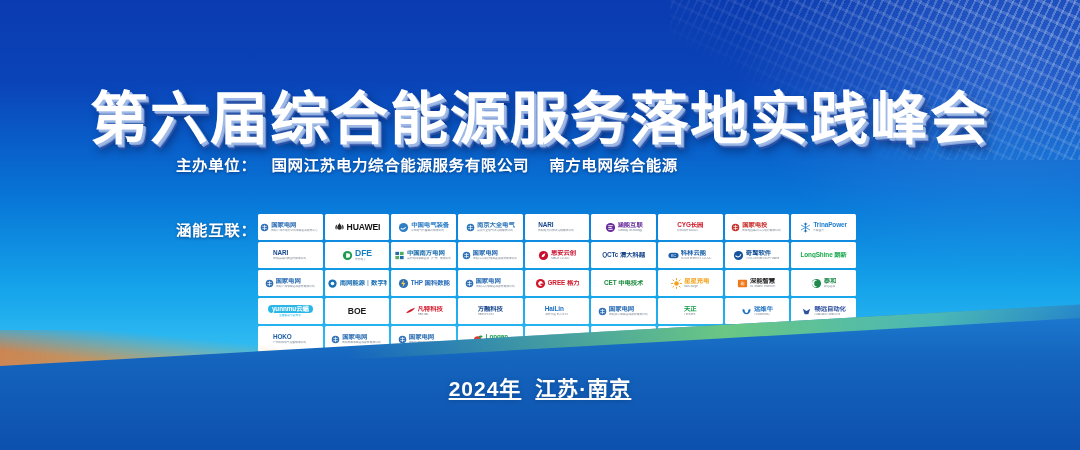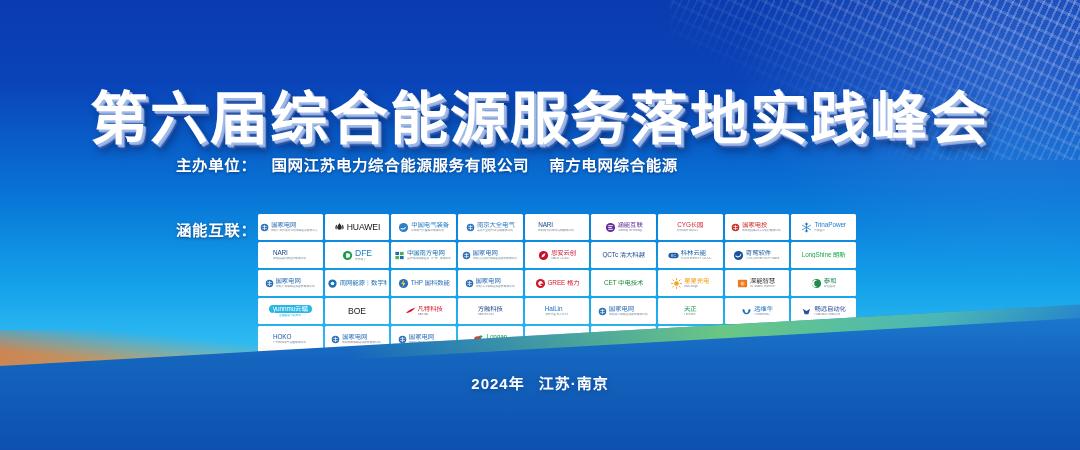--- a/index.html
+++ b/index.html
@@ -106,33 +106,33 @@
   .logo-inner{
     display:flex;align-items:center;justify-content:center;gap:2px;
     width:100%;height:100%;
   }
   .lg-mark{flex:0 0 auto;display:block;}
   .lg-txt{
     display:flex;flex-direction:column;justify-content:center;overflow:hidden;
     line-height:1;
   }
   .lg-main{
-    font-size:6.4px;font-weight:400;letter-spacing:-.1px;
+    font-size:6.4px;font-weight:700;letter-spacing:-.1px;
     white-space:nowrap;overflow:hidden;
   }
   .lg-sub{
     font-size:3px;letter-spacing:-.1px;color:#7f8b99;margin-top:1px;
     white-space:nowrap;overflow:hidden;transform:scale(.95);transform-origin:left center;
   }
   .lg-xl .lg-main{font-size:8.6px;}
   
   #footer-meta{
     position:absolute;left:0;top:372px;width:1080px;text-align:center;
-    color:#ffffff;font-weight:700;font-size:15px;letter-spacing:1px;
-    text-shadow:0 1px 4px rgba(10,60,120,.55);white-space:nowrap;
+    color:#ffffff;font-weight:700;font-size:21px;letter-spacing:1px;
+    text-shadow:0 1px 4px rgba(10,60,120,.55);white-space:nowrap;text-decoration:underline;
   }
   #footer-meta .sep{display:inline-block;width:14px;}
 </style>
 </head>
 <body>
 
 <div id="banner">
 
   <div class="glow-tr"></div>
   <div class="dots"></div>

